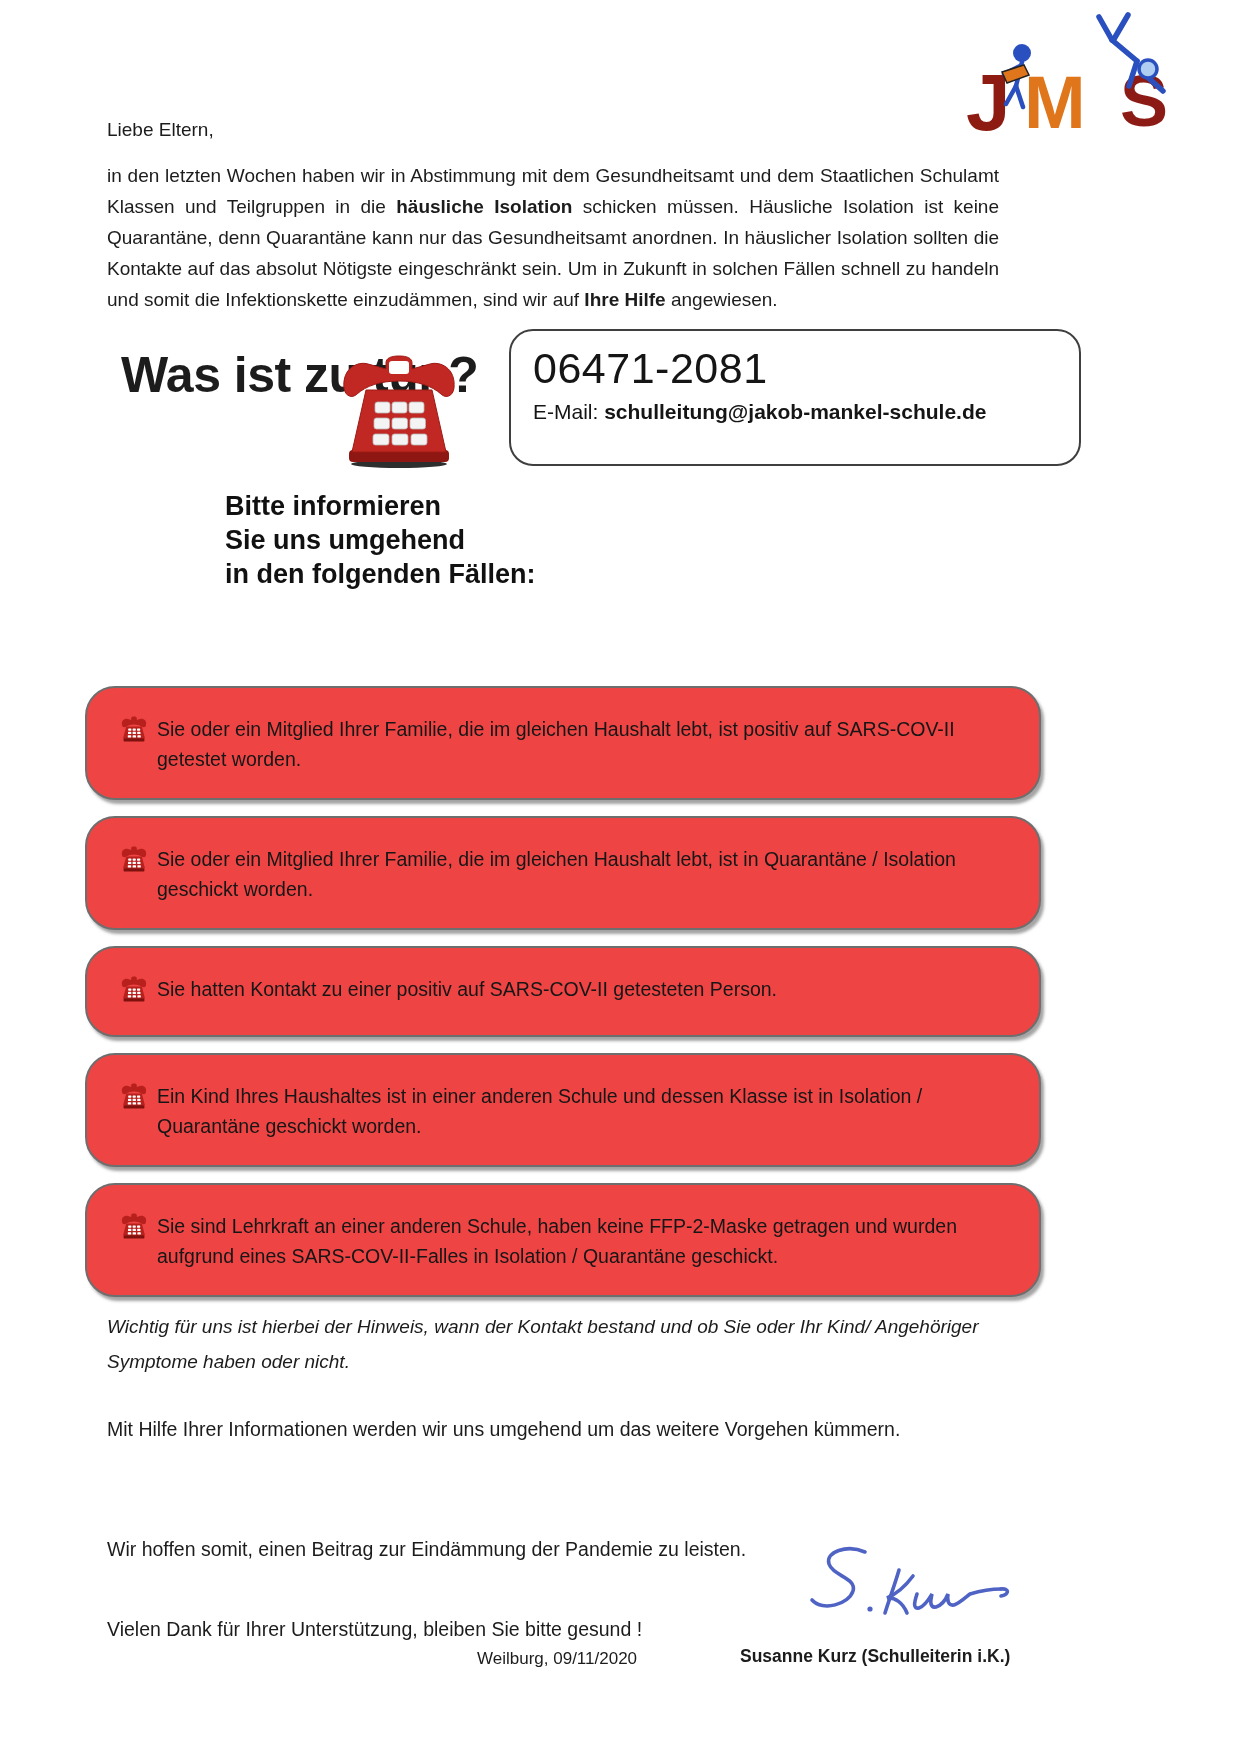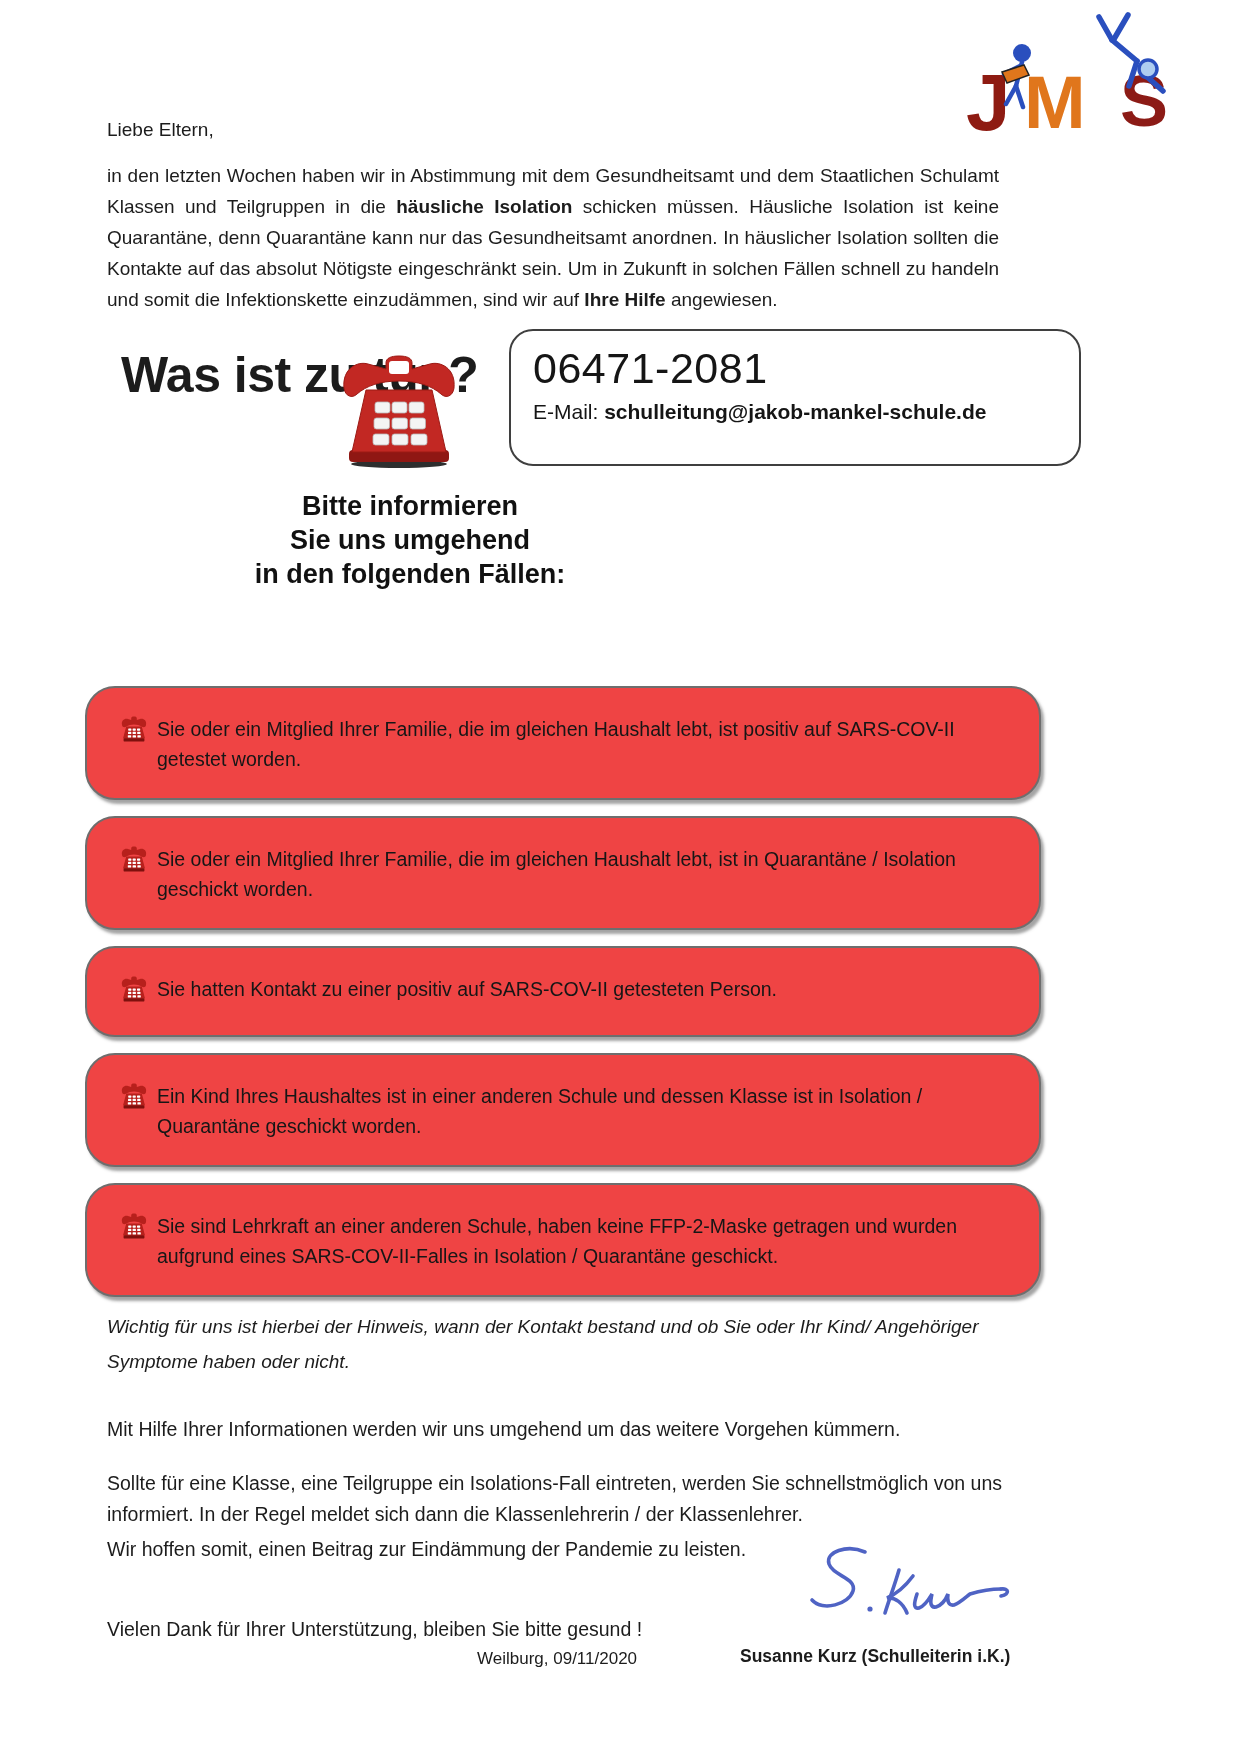--- a/index.html
+++ b/index.html
@@ -18,21 +18,21 @@
   .phone-art{position:absolute;top:346px;left:334px;width:130px;height:124px;}
   .contact-box{
     position:absolute;top:329px;left:509px;width:572px;height:137px;
     border:2px solid #3f3f3f;border-radius:24px;box-sizing:border-box;
     padding:13px 10px 0 22px;background:#fff;
   }
   .phone-number{font-size:43px;font-weight:400;color:#151515;letter-spacing:0.5px;}
   .email-line{font-size:21px;margin-top:7px;color:#151515;}
   .email-line b{font-weight:700;}
   
-  .inform{position:absolute;top:489px;left:225px;width:370px;text-align:center;
+  .inform{position:absolute;top:489px;left:225px;width:370px;
     font-size:27px;font-weight:700;line-height:34px;color:#111;}
   
   .cases{position:absolute;top:686px;left:85px;width:956px;}
   .case-box{
     display:flex;align-items:flex-start;box-sizing:border-box;width:956px;
     background:#ef4444;border:2px solid #6e6e6e;border-radius:30px;
     box-shadow:3px 4px 3px rgba(90,90,90,0.55);
     padding:26px 40px 24px 32px;margin-bottom:16px;
     font-size:19.5px;line-height:30px;color:#161616;
   }
@@ -165,21 +165,20 @@
       <span class="mini-phone"><svg viewBox="0 0 30 28" width="30" height="28">
             <use href="#miniphone"></use>
           </svg></span>
       <div class="case-text">Sie sind Lehrkraft an einer anderen Schule, haben keine FFP-2-Maske getragen und wurden aufgrund eines SARS-COV-II-Falles in Isolation / Quarantäne geschickt.</div>
     </div>
   </div>
 
   <p class="note">Wichtig für uns ist hierbei der Hinweis, wann der Kontakt bestand und ob Sie oder Ihr Kind/ Angehöriger Symptome haben oder nicht.</p>
 
   <p class="para-help">Mit Hilfe Ihrer Informationen werden wir uns umgehend um das weitere Vorgehen kümmern.</p>
-  <p class="para-klasse">Sollte für eine Klasse, eine Teilgruppe ein Isolations-Fall eintreten, werden Sie schnellstmöglich von uns informiert. In der Regel meldet sich dann die Klassenlehrerin / der Klassenlehrer.</p>
   <p class="para-hoffen">Wir hoffen somit, einen Beitrag zur Eindämmung der Pandemie zu leisten.</p>
   <p class="thanks">Vielen Dank für Ihrer Unterstützung, bleiben Sie bitte gesund !</p>
 
   <div class="signature">
     <svg viewBox="0 0 230 95" width="230" height="95">
       <g stroke="#4f63c4" stroke-width="3.6" fill="none" stroke-linecap="round">
         <path d="M70 10 C52 2 30 10 34 22 C38 34 62 36 58 49 C54 62 28 70 17 58"></path>
         <path d="M104 28 C100 42 94 58 90 71"></path>
         <path d="M118 34 C109 46 99 53 92 56 C100 55 108 61 112 71"></path>
         <path d="M122 52 C119 61 118 67 124 66 C130 64 134 57 137 52 C135 60 135 66 141 65 C147 63 151 57 153 52 C152 58 153 64 159 63 C165 61 171 55 175 52 C185 49 198 47 206 47"></path>

